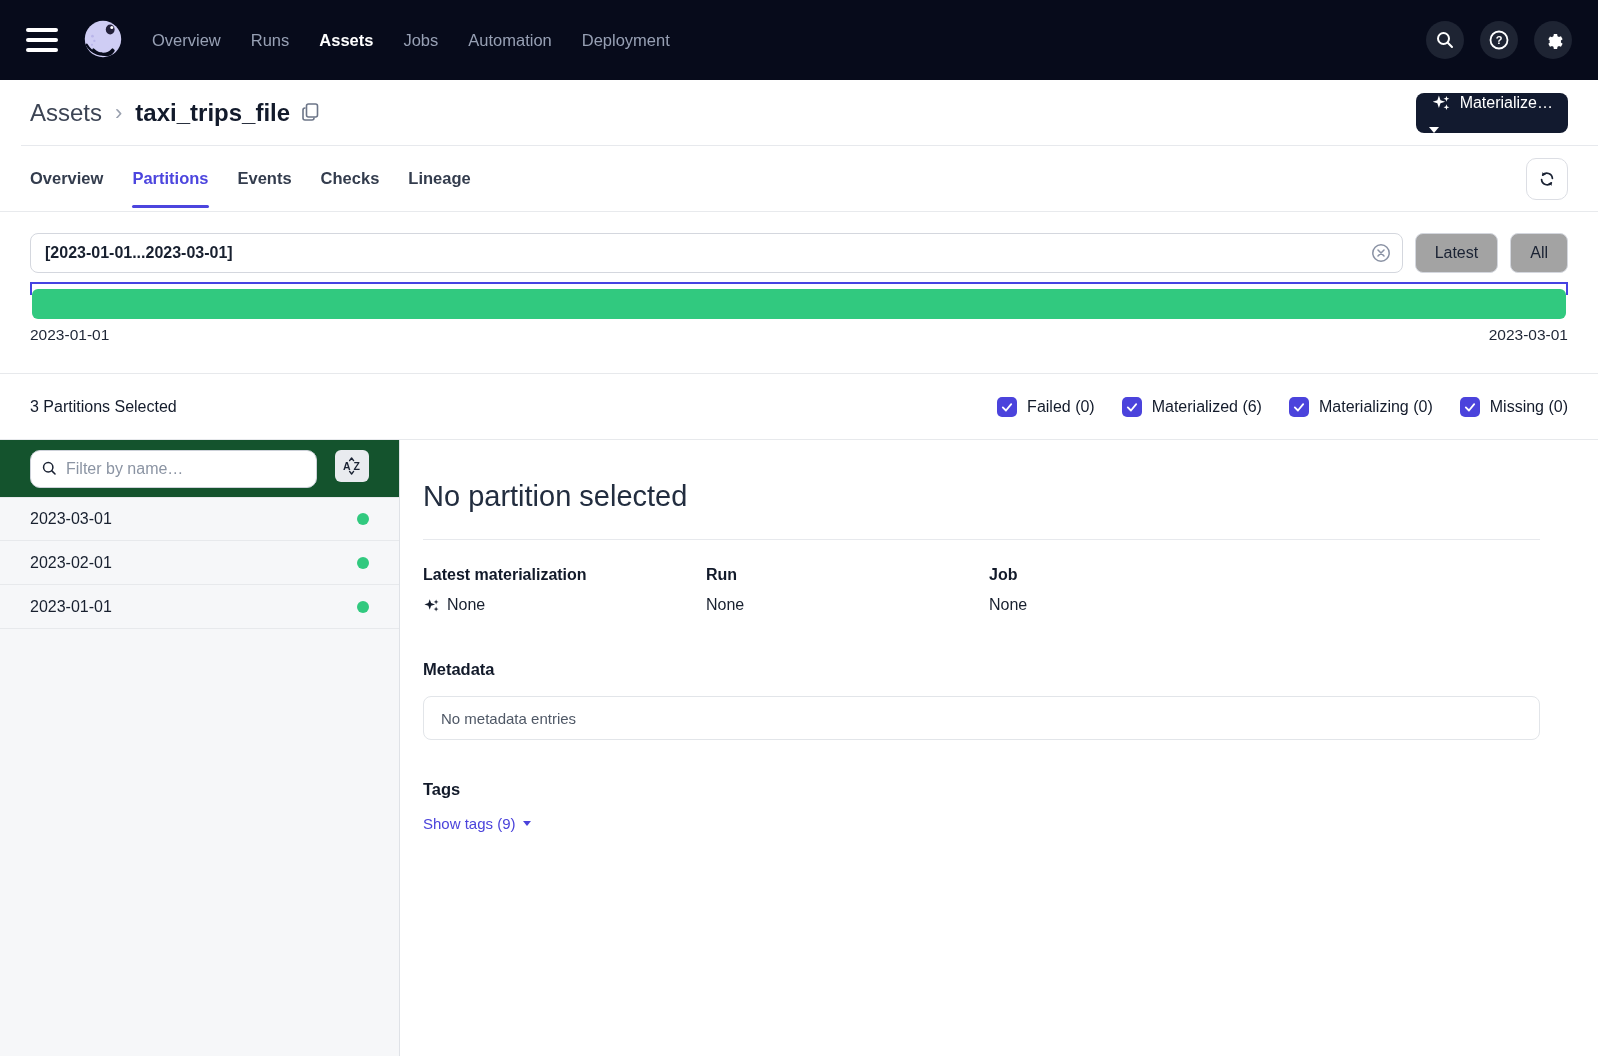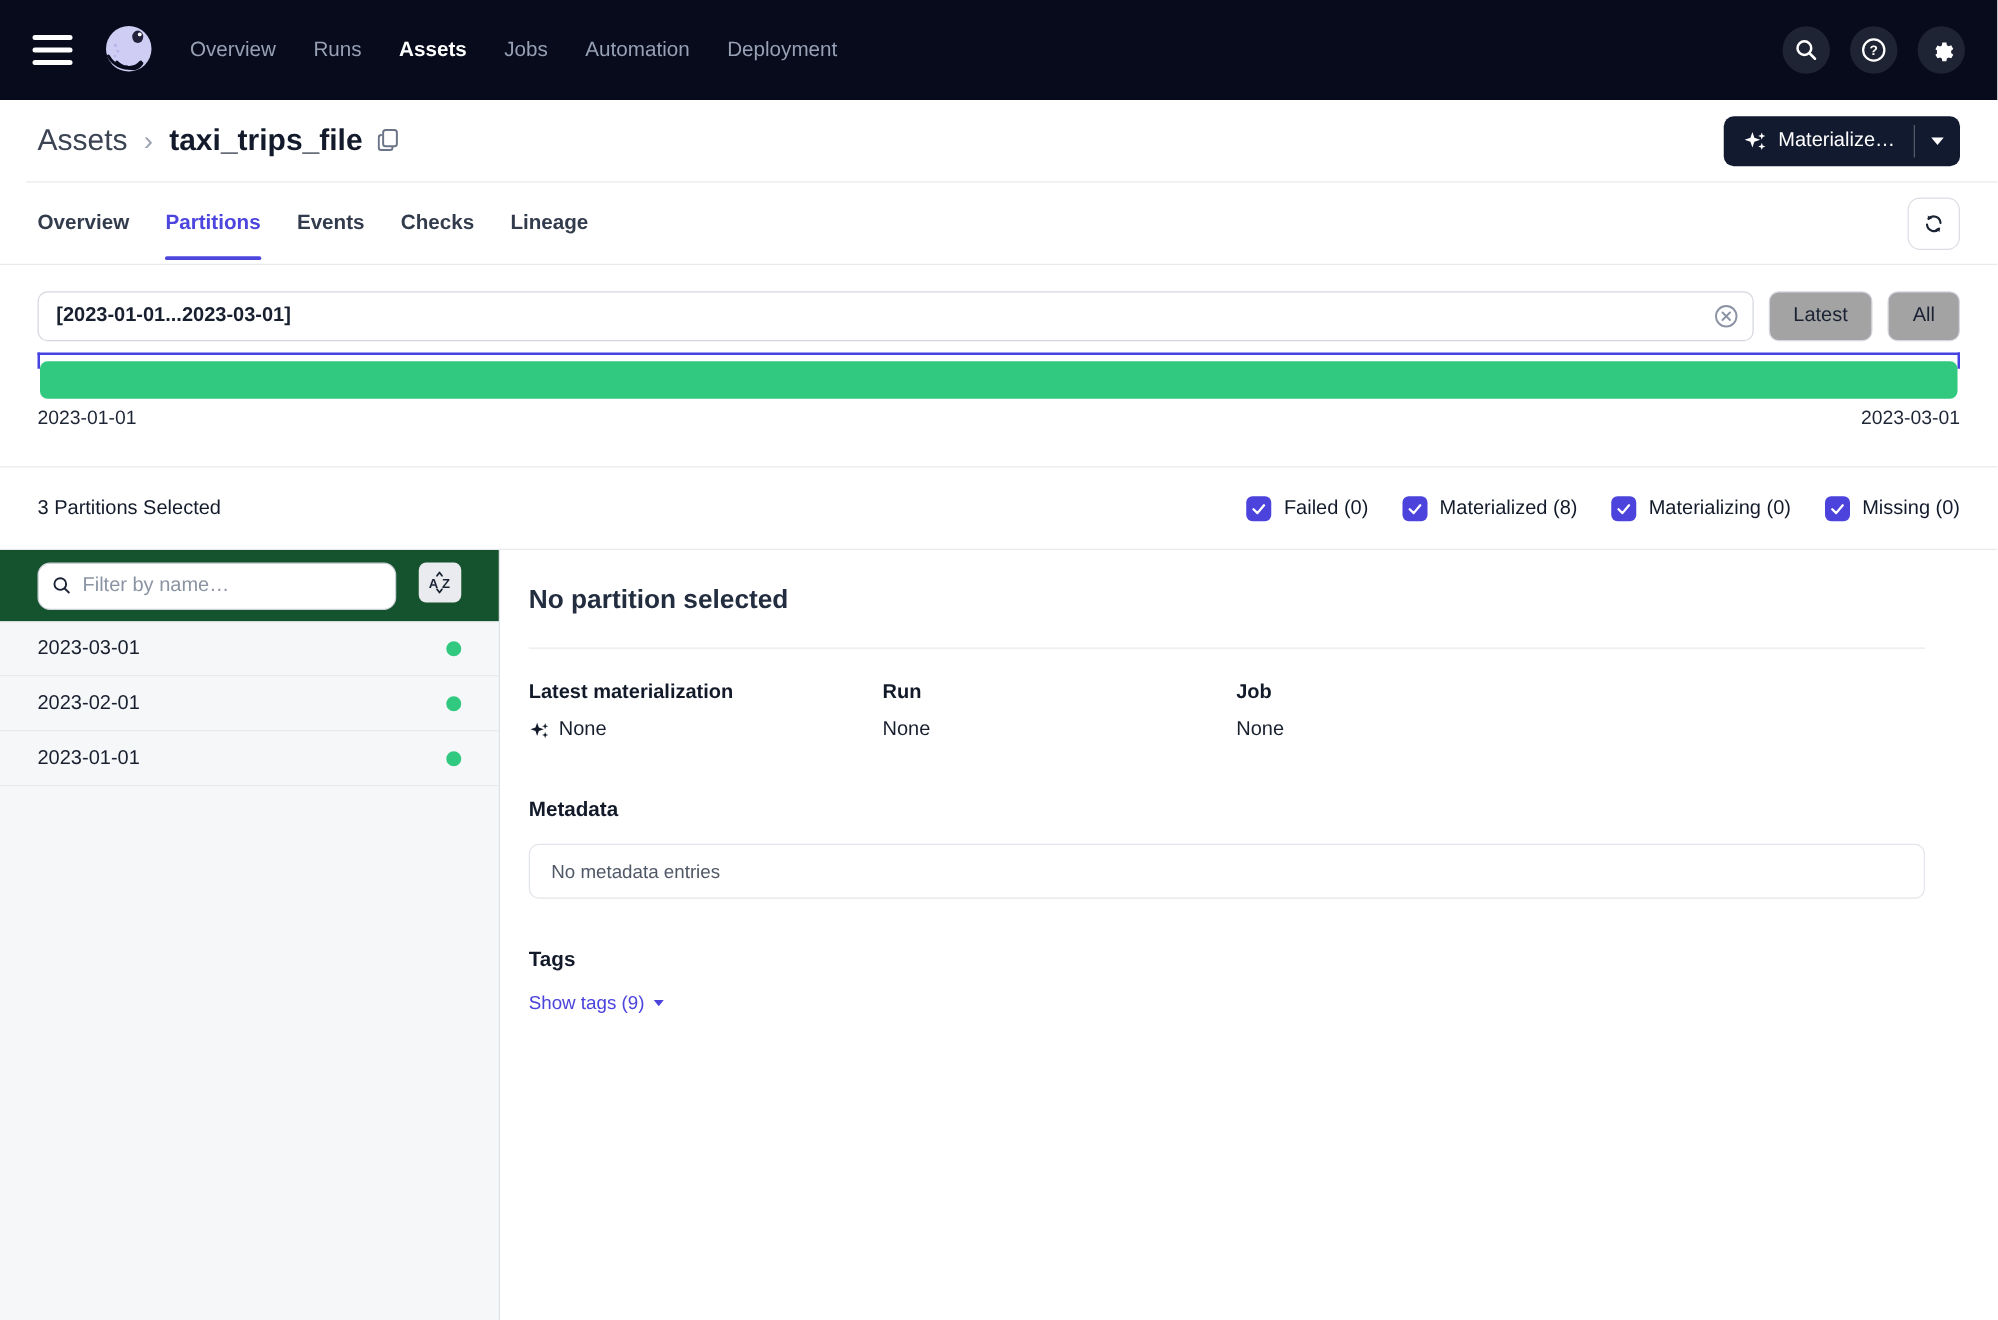--- a/index.html
+++ b/index.html
@@ -16,21 +16,21 @@
   .nav-link.active { color:#ffffff; font-weight:700; }
   .nav-icons { margin-left:auto; display:flex; gap:16px; }
   .nav-icon-btn { width:38px; height:38px; border-radius:50%; background:#1E2433; display:flex; align-items:center; justify-content:center; cursor:pointer; }
 
   
   .breadcrumb-row { height:65px; display:flex; align-items:center; padding:0 30px; }
   .crumb-root { font-size:24px; color:#3C4454; cursor:pointer; }
   .crumb-sep { font-size:22px; color:#9AA1AF; margin:0 13px; }
   .crumb-current { font-size:24px; font-weight:700; color:#121A2B; }
   .copy-btn { margin-left:12px; cursor:pointer; display:flex; align-items:center; }
-  .materialize-split { margin-left:auto; height:40px; background:#121A2F; border-radius:8px; display:flex; align-items:stretch; overflow:hidden; }
+  .materialize-split { margin-left:auto; height:40px; background:#121A2F; border-radius:8px; display:flex; align-items:stretch; overflow:hidden;flex-direction:column; }
   .materialize-main { display:flex; align-items:center; gap:9px; padding:0 15px; color:#fff; font-size:16px; cursor:pointer; }
   .materialize-divider { width:1px; background:rgba(255,255,255,0.28); margin:7px 0; }
   .materialize-caret-btn { width:36px; display:flex; align-items:center; justify-content:center; cursor:pointer; }
   .caret-down { width:0; height:0; border-left:5px solid transparent; border-right:5px solid transparent; border-top:6px solid #fff; }
   .header-divider { height:1px; background:#E7E9ED; margin-left:21px; }
 
   
   .tabs-row { height:66px; display:flex; align-items:center; padding:0 30px; border-bottom:1px solid #E8EAED; }
   .tabs { display:flex; gap:29px; height:100%; }
   .tab { display:flex; align-items:center; font-size:16.5px; font-weight:600; color:#333C4D; cursor:pointer; position:relative; }
@@ -67,21 +67,21 @@
   .filter-input::placeholder { color:#8B94A3; }
   .filter-search-icon { position:absolute; left:11px; top:10px; }
   .sort-btn { width:34px; height:32px; border-radius:6px; background:#E9EBEF; border:none; display:flex; align-items:center; justify-content:center; cursor:pointer; }
   .partition-rows { flex:1; overflow:hidden; }
   .partition-row { height:44px; display:flex; align-items:center; padding:0 30px 0 30px; border-bottom:1px solid #E7E9EC; cursor:pointer; }
   .partition-row:first-child { border-top:1px solid #E7E9EC; }
   .partition-name { font-size:16px; color:#18202F; }
   .status-dot { margin-left:auto; width:12px; height:12px; border-radius:50%; background:#31C97F; }
 
   .main-panel { flex:1; background:#fff; padding:28px 58px 0 23px; }
-  .detail-title { font-size:21px; font-weight:700; color:#222D3F; }
+  .detail-title { font-size:29px; font-weight:400; color:#222D3F;margin-top:12px; }
   .detail-divider { height:1px; background:#E7E9ED; margin-top:26px; }
   .detail-columns { display:flex; margin-top:26px; align-items:flex-start; }
   .detail-col { width:283px; flex:none; }
   .detail-col-label { font-size:16px; font-weight:700; color:#121A2A; }
   .detail-col-value { margin-top:12px; font-size:16px; color:#18202F; display:flex; align-items:center; gap:7px; }
   .history-btn { margin-left:auto; height:38px; border:1px solid #DCDFE4; border-radius:9px; background:#fff; color:#99A1B0; font-size:15.5px; padding:0 17px; cursor:default; font-family:inherit; margin-top:2px; }
   .section-title { font-size:16.5px; font-weight:700; color:#121A2A; }
   .metadata-section { margin-top:46px; }
   .metadata-box { margin-top:17px; border:1px solid #E2E5E9; border-radius:8px; height:44px; display:flex; align-items:center; padding:0 17px; font-size:15px; color:#4F5866; }
   .tags-section { margin-top:40px; }
@@ -222,21 +222,21 @@
           </svg>
         </span>
       <span class="status-label">Failed (0)</span>
     </span>
     <span class="status-filter">
       <span class="checkbox">
           <svg width="14" height="14" viewBox="0 0 20 20">
             <polyline points="4,10.5 8.5,15 16,6" fill="none" stroke="#fff" stroke-width="2.6" stroke-linecap="round" stroke-linejoin="round"></polyline>
           </svg>
         </span>
-      <span class="status-label">Materialized (8)</span>
+      <span class="status-label">Materialized (6)</span>
     </span>
     <span class="status-filter">
       <span class="checkbox">
           <svg width="14" height="14" viewBox="0 0 20 20">
             <polyline points="4,10.5 8.5,15 16,6" fill="none" stroke="#fff" stroke-width="2.6" stroke-linecap="round" stroke-linejoin="round"></polyline>
           </svg>
         </span>
       <span class="status-label">Materializing (0)</span>
     </span>
     <span class="status-filter">

